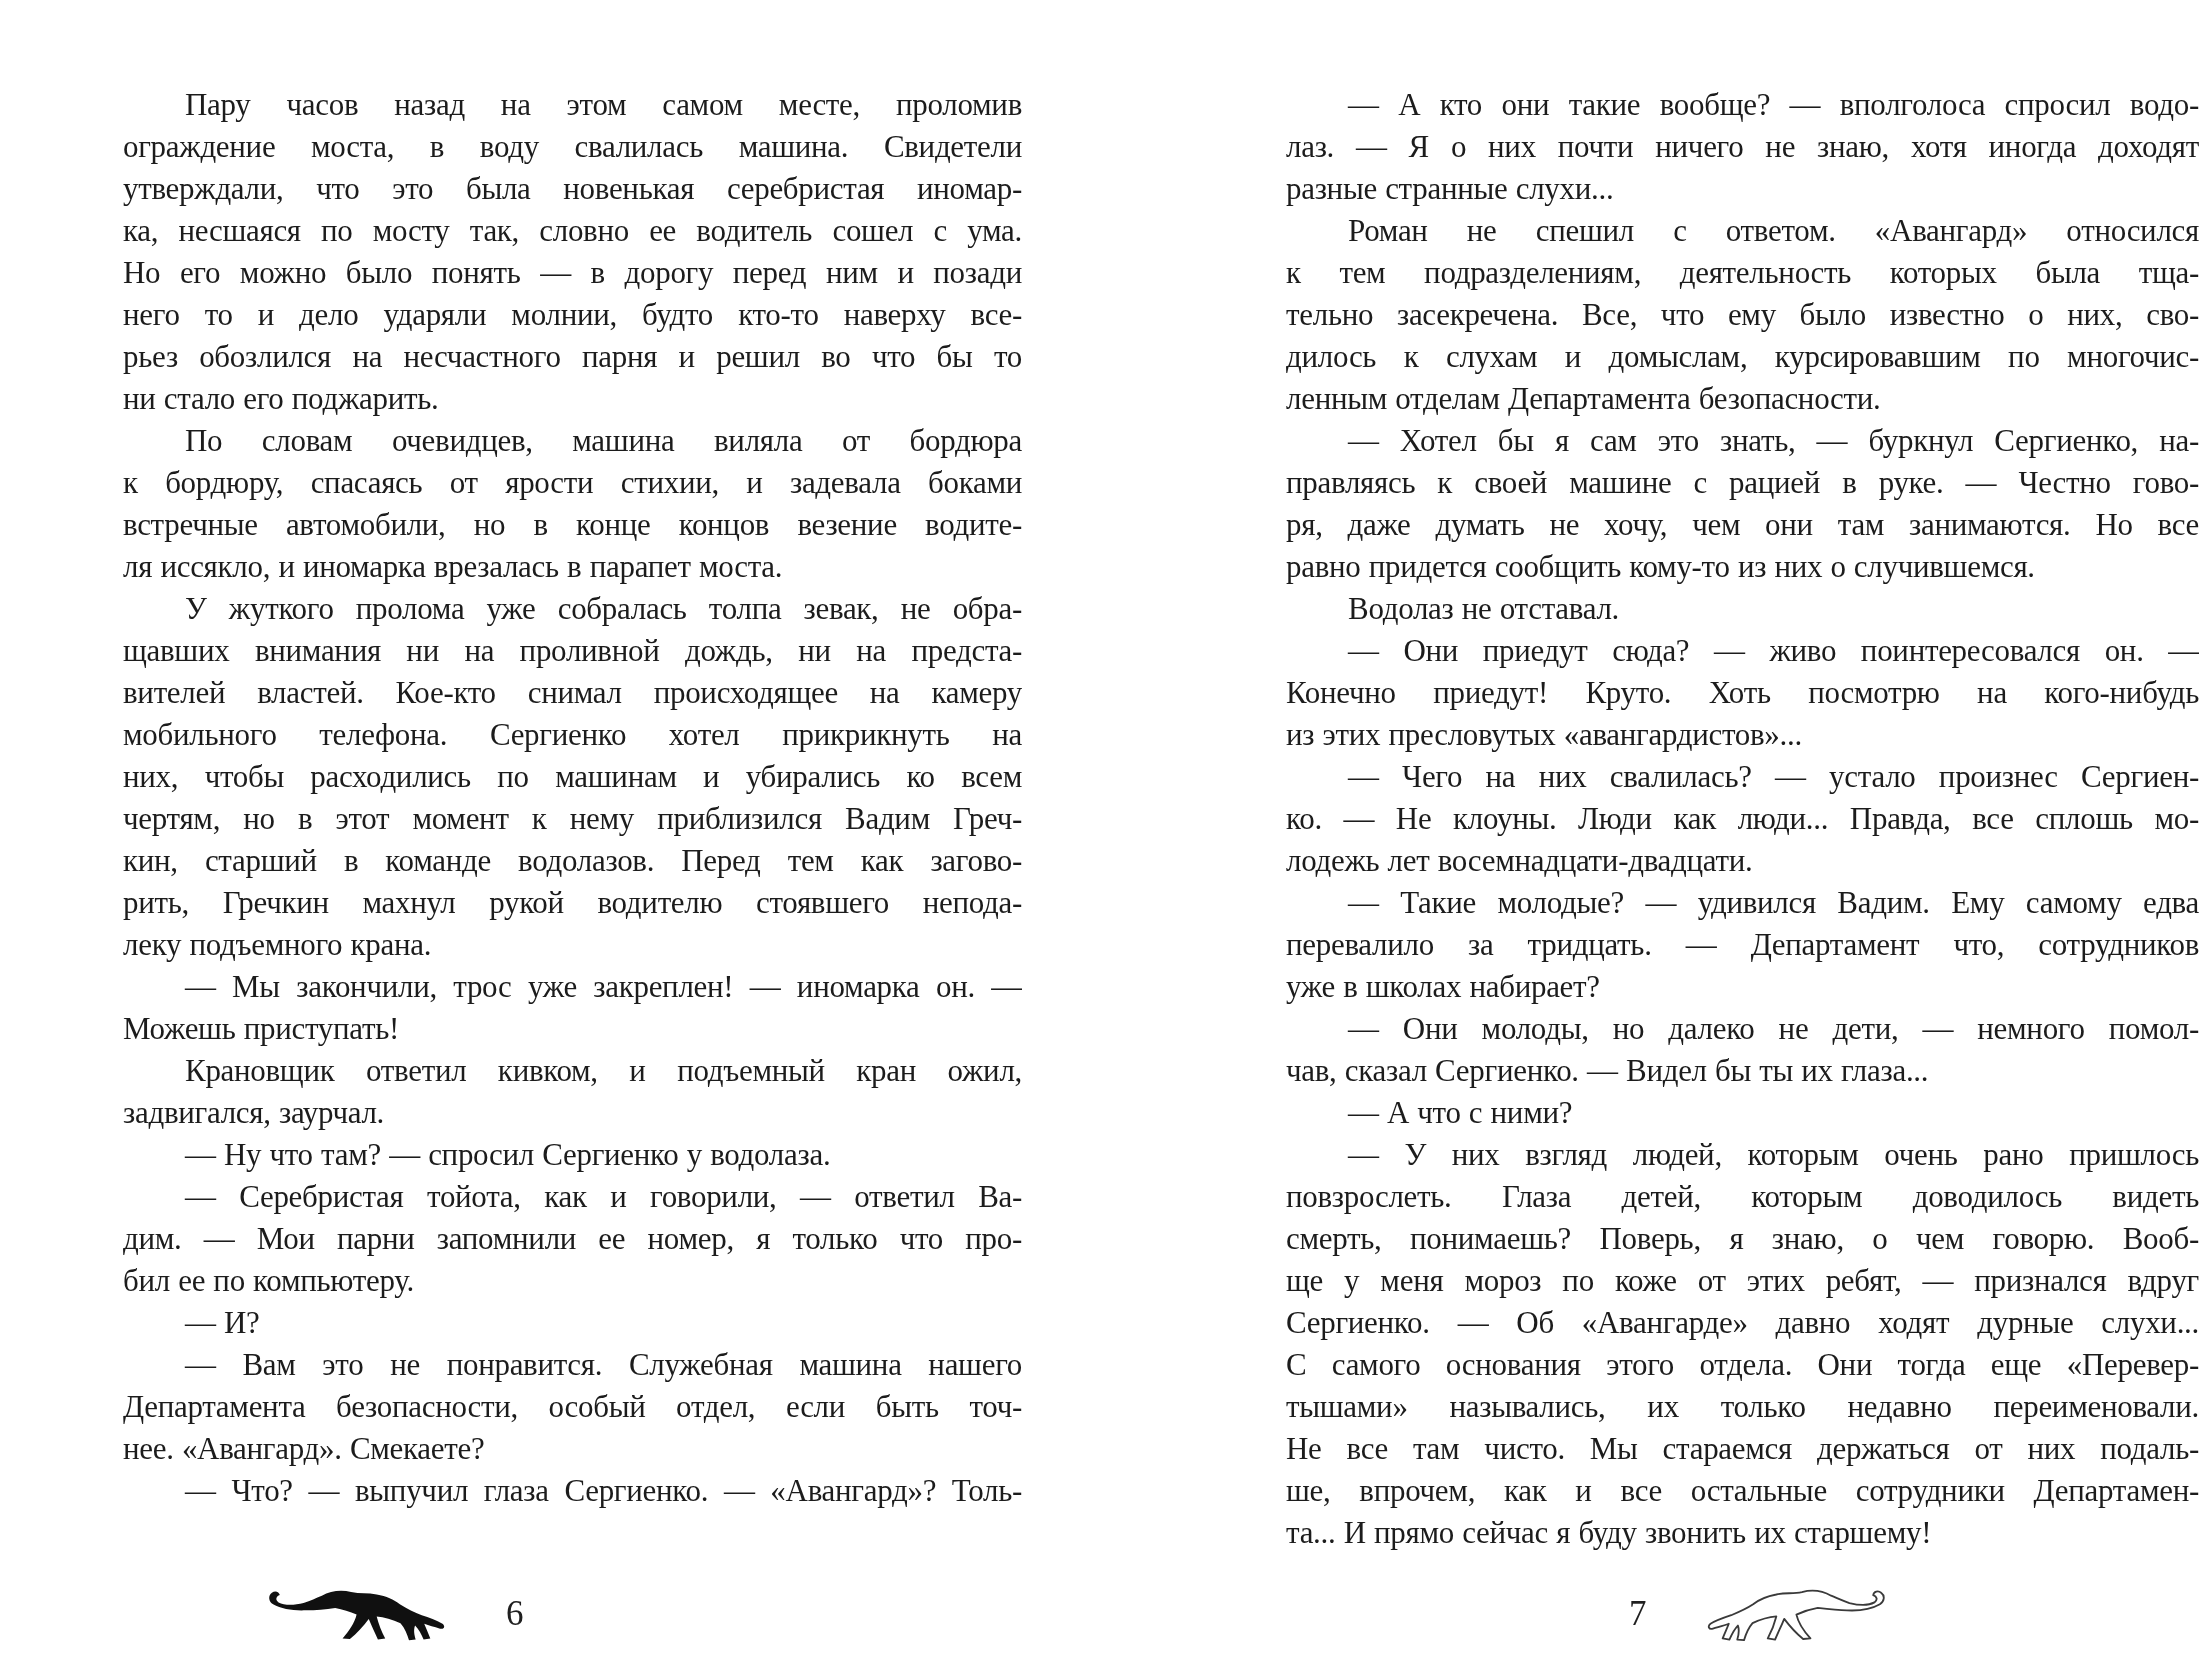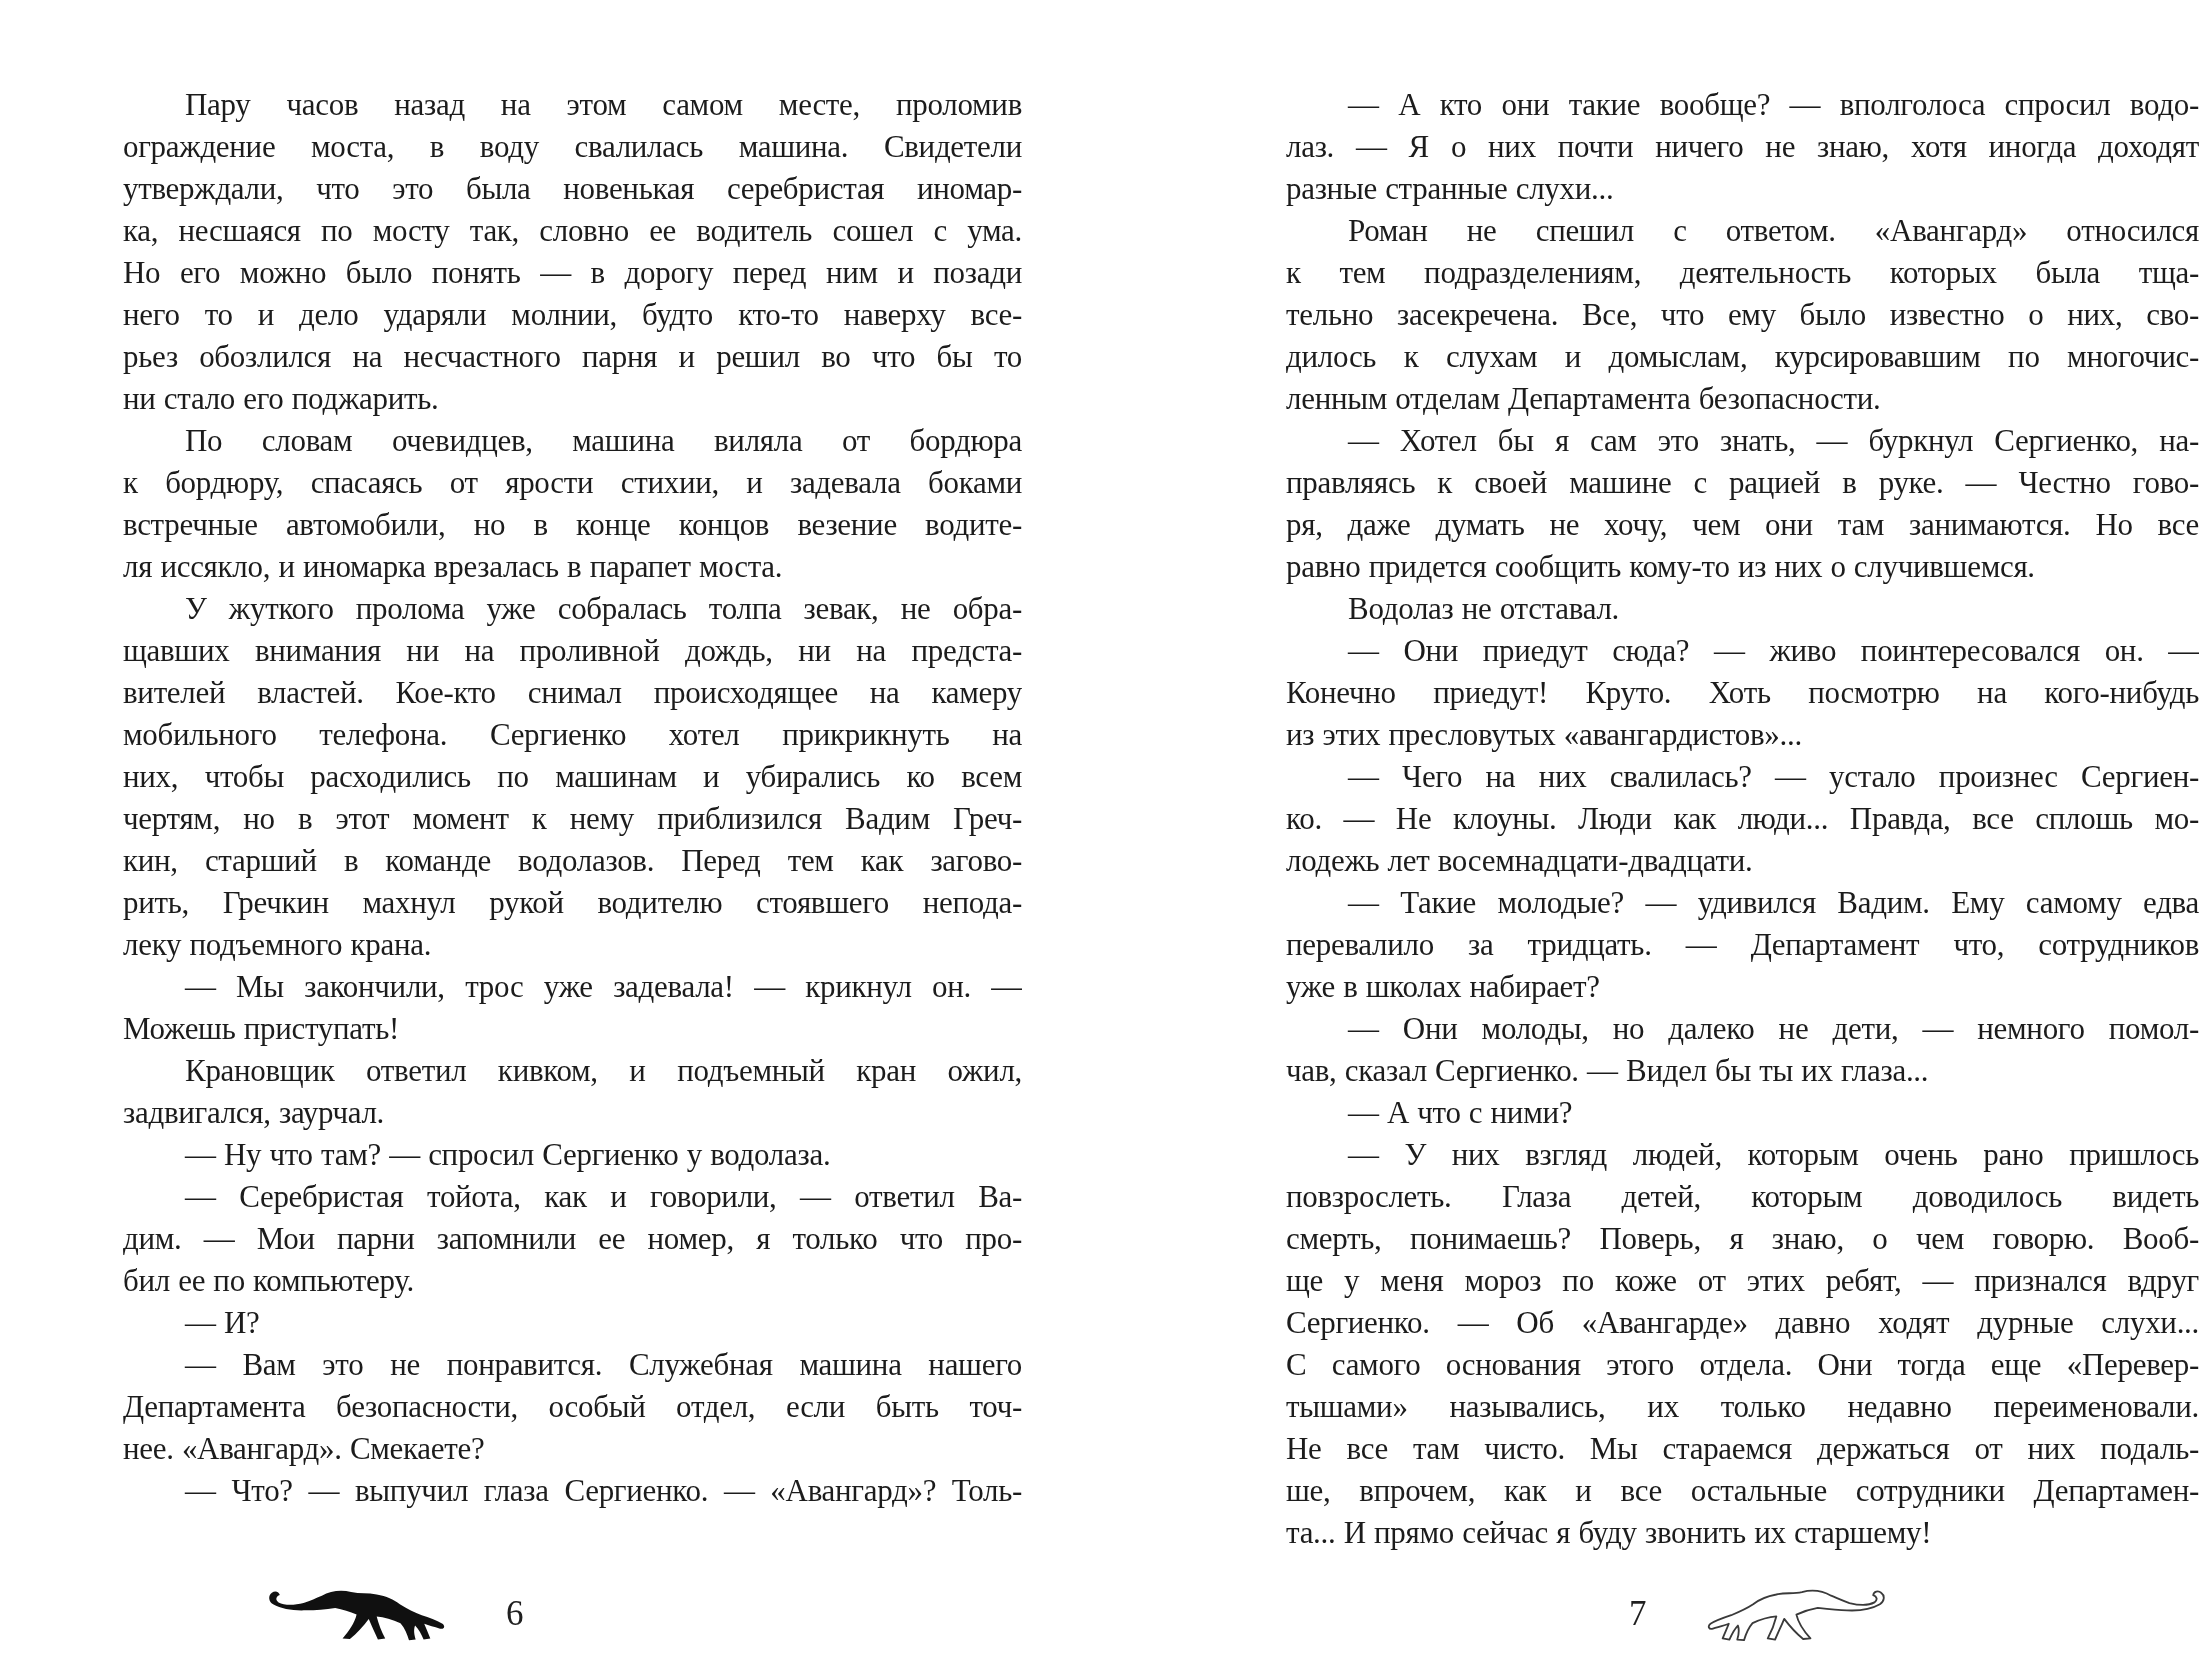--- a/index.html
+++ b/index.html
@@ -71,21 +71,21 @@
       <div class="line last">ля иссякло, и иномарка врезалась в парапет моста.</div>
       <div class="line indent">У жуткого пролома уже собралась толпа зевак, не обра-</div>
       <div class="line">щавших внимания ни на проливной дождь, ни на предста-</div>
       <div class="line">вителей властей. Кое-кто снимал происходящее на камеру</div>
       <div class="line">мобильного телефона. Сергиенко хотел прикрикнуть на</div>
       <div class="line">них, чтобы расходились по машинам и убирались ко всем</div>
       <div class="line">чертям, но в этот момент к нему приблизился Вадим Греч-</div>
       <div class="line">кин, старший в команде водолазов. Перед тем как загово-</div>
       <div class="line">рить, Гречкин махнул рукой водителю стоявшего непода-</div>
       <div class="line last">леку подъемного крана.</div>
-      <div class="line indent">— Мы закончили, трос уже задевала! — крикнул он. —</div>
+      <div class="line indent">— Мы закончили, трос уже закреплен! — иномарка он. —</div>
       <div class="line last">Можешь приступать!</div>
       <div class="line indent">Крановщик ответил кивком, и подъемный кран ожил,</div>
       <div class="line last">задвигался, заурчал.</div>
       <div class="line indent last">— Ну что там? — спросил Сергиенко у водолаза.</div>
       <div class="line indent">— Серебристая тойота, как и говорили, — ответил Ва-</div>
       <div class="line">дим. — Мои парни запомнили ее номер, я только что про-</div>
       <div class="line last">бил ее по компьютеру.</div>
       <div class="line indent last">— И?</div>
       <div class="line indent">— Вам это не понравится. Служебная машина нашего</div>
       <div class="line">Департамента безопасности, особый отдел, если быть точ-</div>

